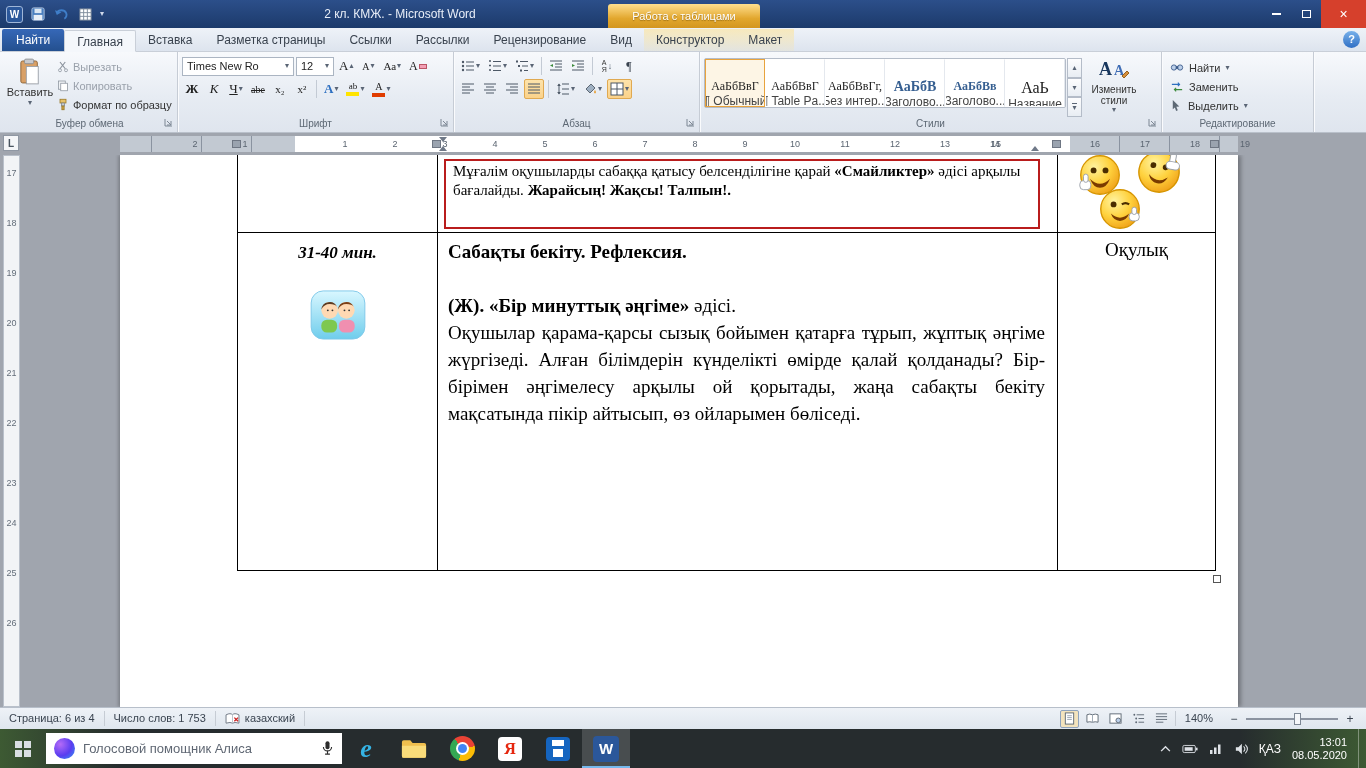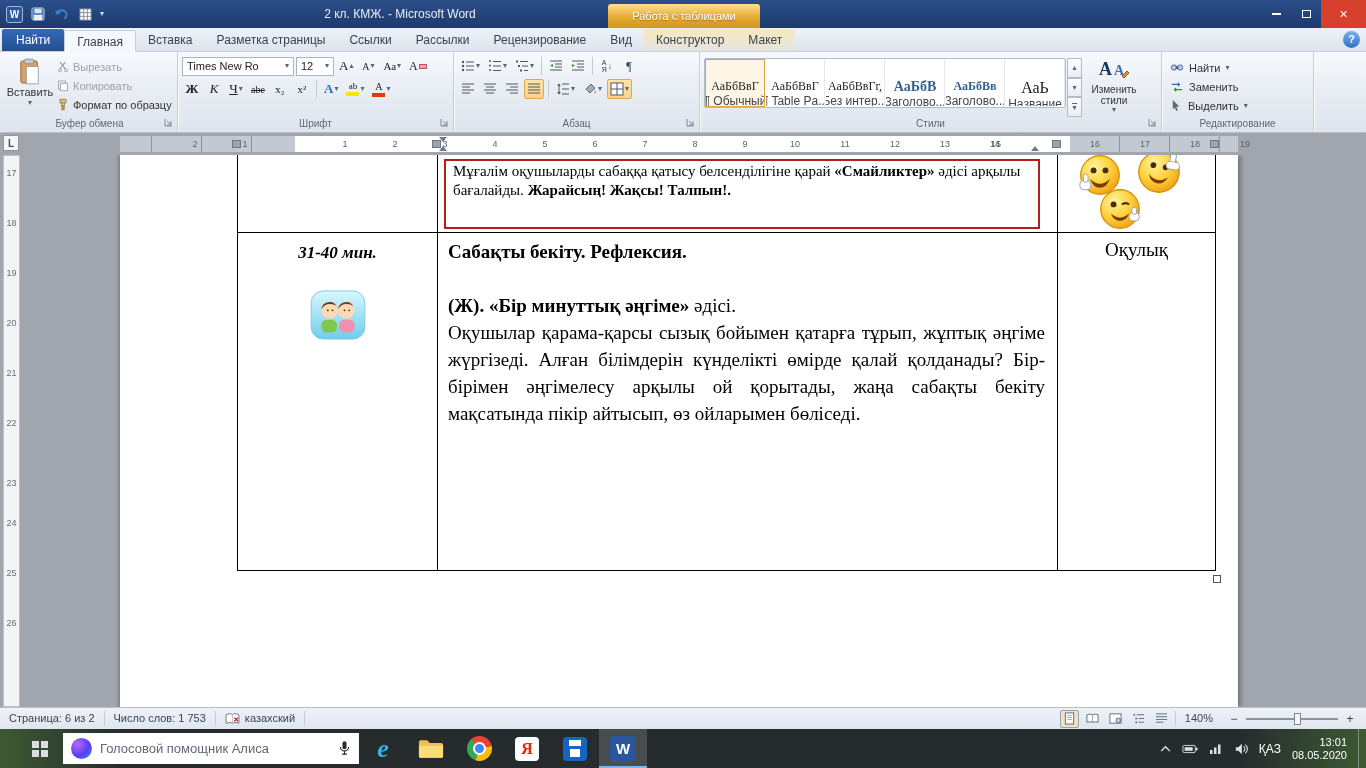--- a/index.html
+++ b/index.html
@@ -115,21 +115,21 @@
   .statusbar { flex:0 0 22px; background:linear-gradient(#eef2f7,#dfe6ee); border-top:1px solid #b7bfca; display:flex; align-items:center; font-size:11px; color:#3a4450; }
   .sitem { padding:0 9px; border-right:1px solid #c6ccd4; height:15px; line-height:15px; display:flex; align-items:center; gap:5px; }
   .sright { margin-left:auto; display:flex; align-items:center; gap:4px; padding-right:8px; }
   .vbtn { width:19px; height:18px; display:flex; align-items:center; justify-content:center; border:1px solid transparent; border-radius:2px; }
   .vbtn.sel { border-color:#8fa3bd; background:linear-gradient(#fde3ab,#f8d folder); background:#f3e3bd; }
   .ztrack { width:92px; height:2px; background:#8b93a0; position:relative; }
   .zthumb { position:absolute; left:48px; top:-5px; width:7px; height:12px; background:#f5f7fa; border:1px solid #7d8794; }
   .zbtn { width:16px; text-align:center; color:#3a4450; font-size:12px; }
 
   
-  .taskbar { flex:0 0 39px; background:linear-gradient(90deg,#3d5a33 0,#262c2e 120px,#262c2e 1240px,#3d5a33 1366px); display:flex; align-items:center; color:#fff;padding-left:17px; }
+  .taskbar { flex:0 0 39px; background:linear-gradient(90deg,#3d5a33 0,#262c2e 120px,#262c2e 1240px,#3d5a33 1366px); display:flex; align-items:center; color:#fff; }
   .startbtn { width:46px; height:39px; display:flex; align-items:center; justify-content:center; }
   .winlogo { display:grid; grid-template:7px 7px / 7px 7px; gap:2px; }
   .winlogo span { background:#d9dee3; }
   .searchbox { width:296px; height:31px; background:#fff; display:flex; align-items:center; padding:0 8px; gap:8px; }
   .alisa { width:21px; height:21px; border-radius:50%; background:radial-gradient(circle at 30% 30%,#b46bf7,#5a3df0 55%,#2f9df4); }
   .searchtext { flex:1; color:#5f6773; font-size:13px; white-space:nowrap; overflow:hidden; }
   .app { width:48px; height:39px; display:flex; align-items:center; justify-content:center; }
   .app.active { background:rgba(255,255,255,.16); box-shadow:inset 0 -2px 0 #76b9ed; }
   .ie-e { font-family:"Liberation Serif",serif; font-style:italic; font-weight:bold; font-size:26px; color:#35b4e5; line-height:1; }
   .chrome { width:25px; height:25px; border-radius:50%; background:conic-gradient(from -40deg,#ea4335 0 33%,#fbbc05 0 66%,#34a853 0 100%); position:relative; }
@@ -662,21 +662,21 @@
             <div class="rescell">Оқулық</div>
           </div>
         </div>
       </div>
       <div class="rhandle"></div>
     </div>
   </div>
 
   <div class="statusbar">
     <div class="sitem">
-        <span>Страница: 6 из 2</span>
+        <span>Страница: 6 из 4</span>
       </div>
     <div class="sitem">
         <span>Число слов: 1 753</span>
       </div>
     <div class="sitem">
       <svg width="15" height="12" viewBox="0 0 16 13">
           <path d="M1 2 q5 -2.5 7 0 q2 -2.5 7 0 v9 q-5 -1.5 -7 0 q-2 -1.5 -7 0 z" fill="#fff" stroke="#6b7480"></path>
           <path d="M8 2 v9" stroke="#b8bfc8"></path>
           <path d="M10 5 l4 4 M14 5 l-4 4" stroke="#cc2222" stroke-width="1.4"></path>
         </svg>

